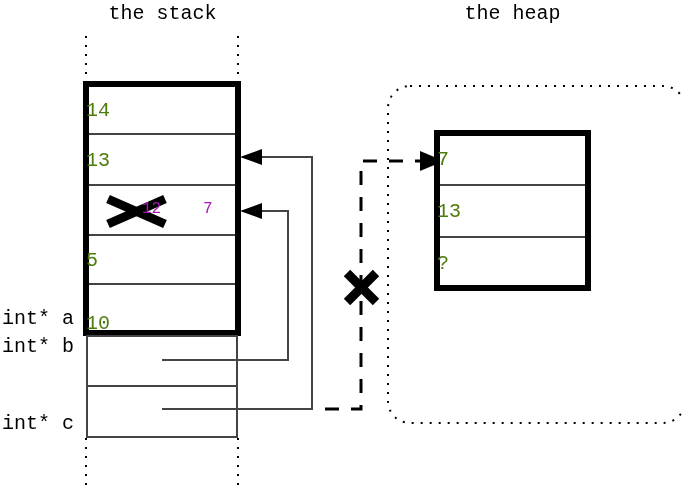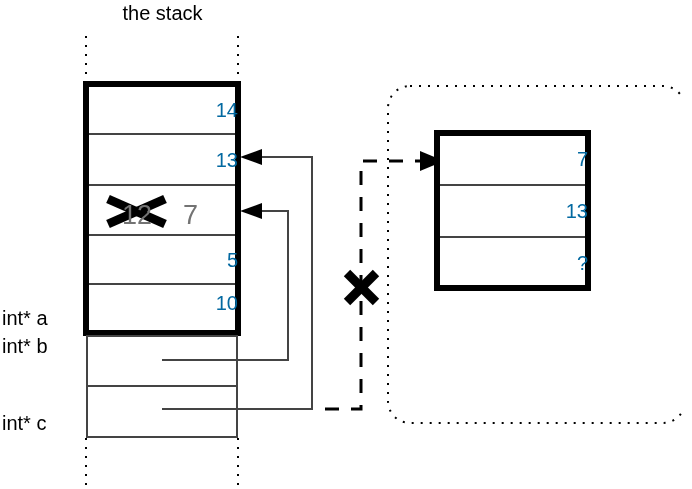--- a/index.html
+++ b/index.html
@@ -5,21 +5,21 @@
   html, body {
     margin: 0;
     padding: 0;
     background: #ffffff;
   }
   #canvas {
     position: relative;
     width: 682px;
     height: 489px;
     background: #ffffff;
-    font-family: Liberation Sans, sans-serif;
+    font-family: Liberation Mono, monospace;
     overflow: hidden;
   }
   svg.layer {
     position: absolute;
     left: 0;
     top: 0;
     width: 692px;
     height: 489px;
   }
   .title {
@@ -28,44 +28,46 @@
     color: #000000;
     white-space: nowrap;
     text-align: center;
   }
   #stack-title { left: 80px; top: 2px; width: 165px; }
   #heap-title  { left: 420px; top: 2px; width: 185px; }
 
   .cell-value {
     position: absolute;
     font-size: 20px;
-    color: #0369a1;
-    text-align: right;
+    color: #4d7c0f;
+    text-align: left;
     white-space: nowrap;
   }
   .var-label {
     position: absolute;
     font-size: 20px;
     color: #000000;
     white-space: nowrap;
     text-align: left;
   }
   .struck {
     position: absolute;
-    font-size: 27px;
-    color: #737373;
+    font-size: 16px;
+    color: #a21caf;
     white-space: nowrap;
+    margin-left: 20px;
   }
 </style>
 </head>
 <body>
 
 <div id="canvas">
 
   <div class="title" id="stack-title">the stack</div>
+  <div class="title" id="heap-title">the heap</div>
 
   <svg class="layer" viewBox="0 0 692 489">
 
     <g>
       <line x1="86" y1="36" x2="86" y2="83" stroke="#000" stroke-width="2" stroke-dasharray="2,7" stroke-linecap="butt"></line>
       <line x1="238" y1="36" x2="238" y2="83" stroke="#000" stroke-width="2" stroke-dasharray="2,7" stroke-linecap="butt"></line>
     </g>
 
     <g>
       <line x1="86" y1="438" x2="86" y2="489" stroke="#000" stroke-width="2" stroke-dasharray="2,7" stroke-linecap="butt"></line>
@@ -124,21 +126,21 @@
 
   <div class="cell-value" style="left:86px; top:99px; width:152px;">14</div>
 
   <div class="cell-value" style="left:86px; top:149px; width:152px;">13</div>
 
   <div class="struck" style="left:122px; top:200px;">12</div>
   <div class="struck" style="left:183px; top:200px;">7</div>
 
   <div class="cell-value" style="left:86px; top:249px; width:152px;">5</div>
 
-  <div class="cell-value" style="left:86px; top:292px; width:152px;">10</div>
+  <div class="cell-value" style="left:86px; top:312px; width:152px;">10</div>
 
   <div class="var-label" style="left:2px; top:307px;">int* a</div>
 
   <div class="var-label" style="left:2px; top:335px;">int* b</div>
 
   <div class="var-label" style="left:2px; top:412px;">int* c</div>
 
   <div class="cell-value" style="left:437px; top:148px; width:151px;">7</div>
 
   <div class="cell-value" style="left:437px; top:200px; width:151px;">13</div>

